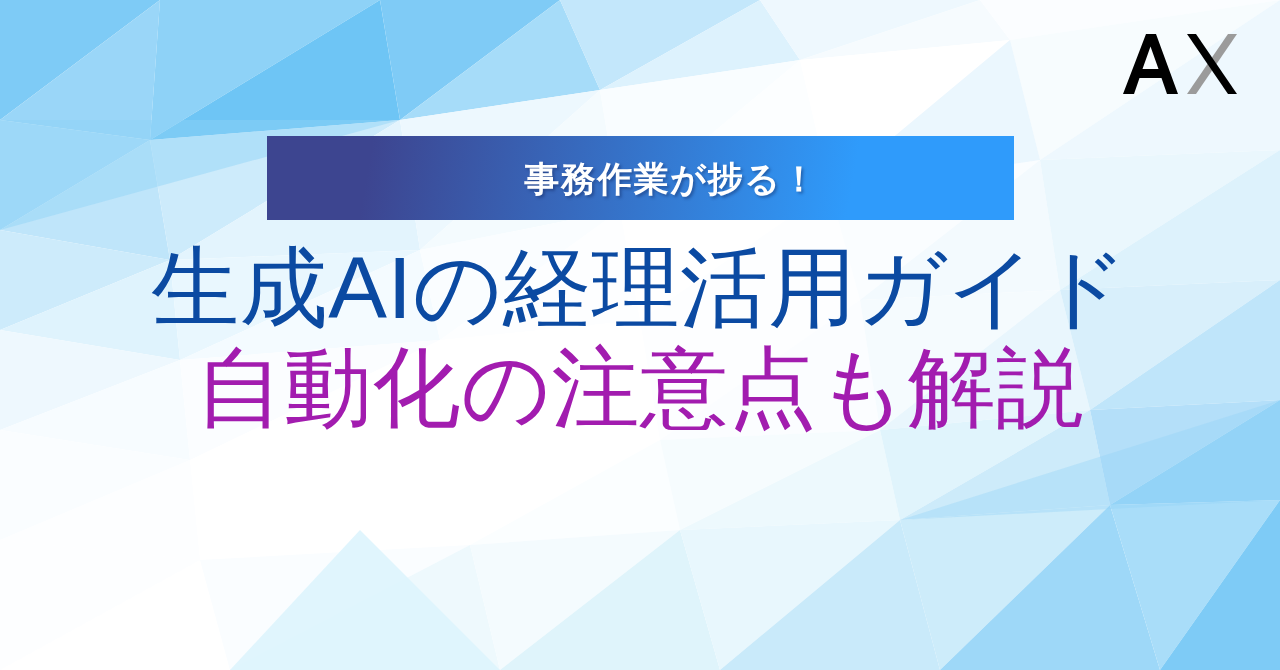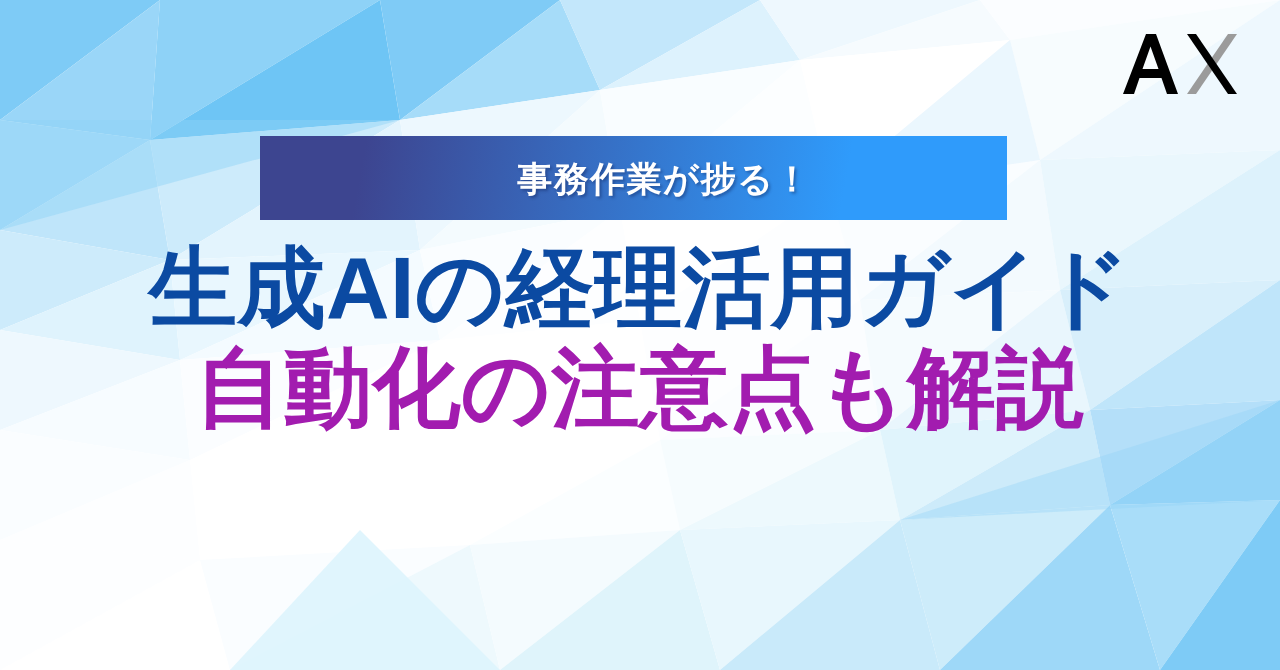--- a/index.html
+++ b/index.html
@@ -38,21 +38,21 @@
     left: 1120px;
     top: 28px;
     width: 120px;
     height: 72px;
   }
   #logo svg { display: block; width: 120px; height: 72px; }
 
   
   #badge {
     position: absolute;
-    left: 260px;
+    left: 267px;
     top: 136px;
     width: 747px;
     height: 84px;
     display: flex;
     align-items: center;
     justify-content: flex-end;
     box-sizing: border-box;
     padding-right: 196px;
   }
   #badge-text {
@@ -70,21 +70,21 @@
     position: absolute;
     left: 0;
     top: 238px;
     width: 1280px;
     text-align: center;
   }
   .title-line {
     display: block;
     color: #0b4aa2;
     font-size: 88px;
-    font-weight: bold;
+    font-weight: normal;
     line-height: 1.14;
     letter-spacing: 0.5px;
     white-space: nowrap;
   }
 </style>
 </head>
 <body>
 
 <div id="banner">
 

